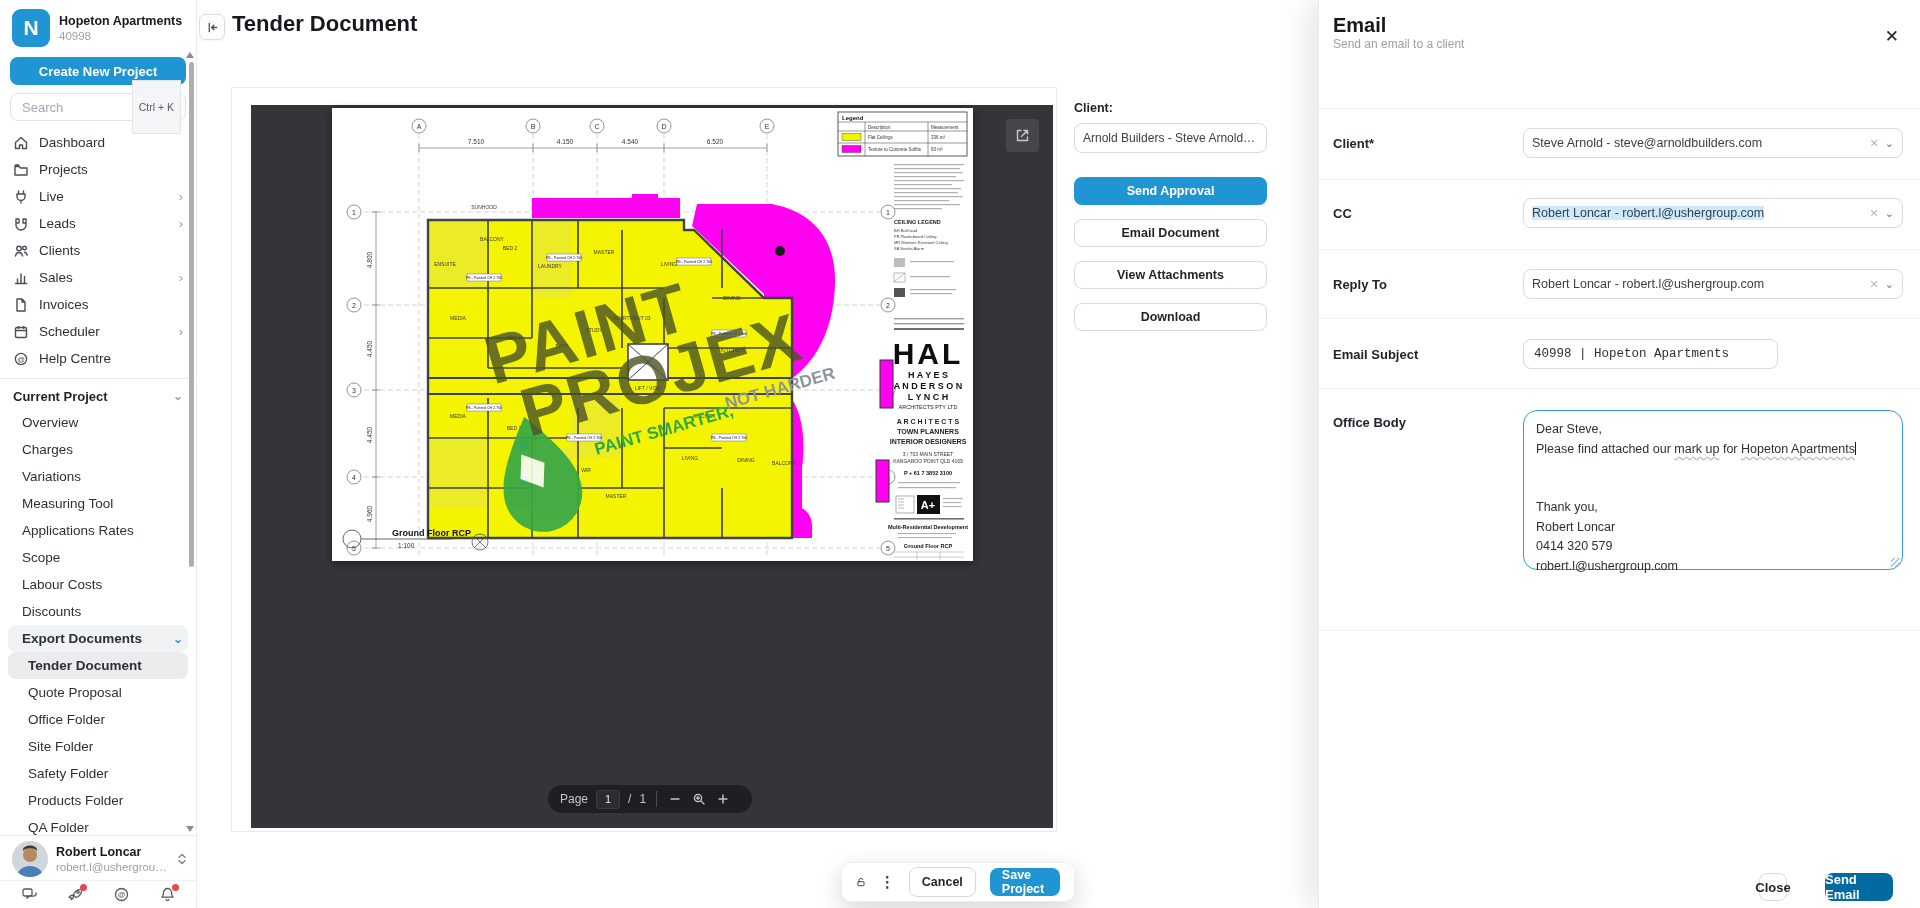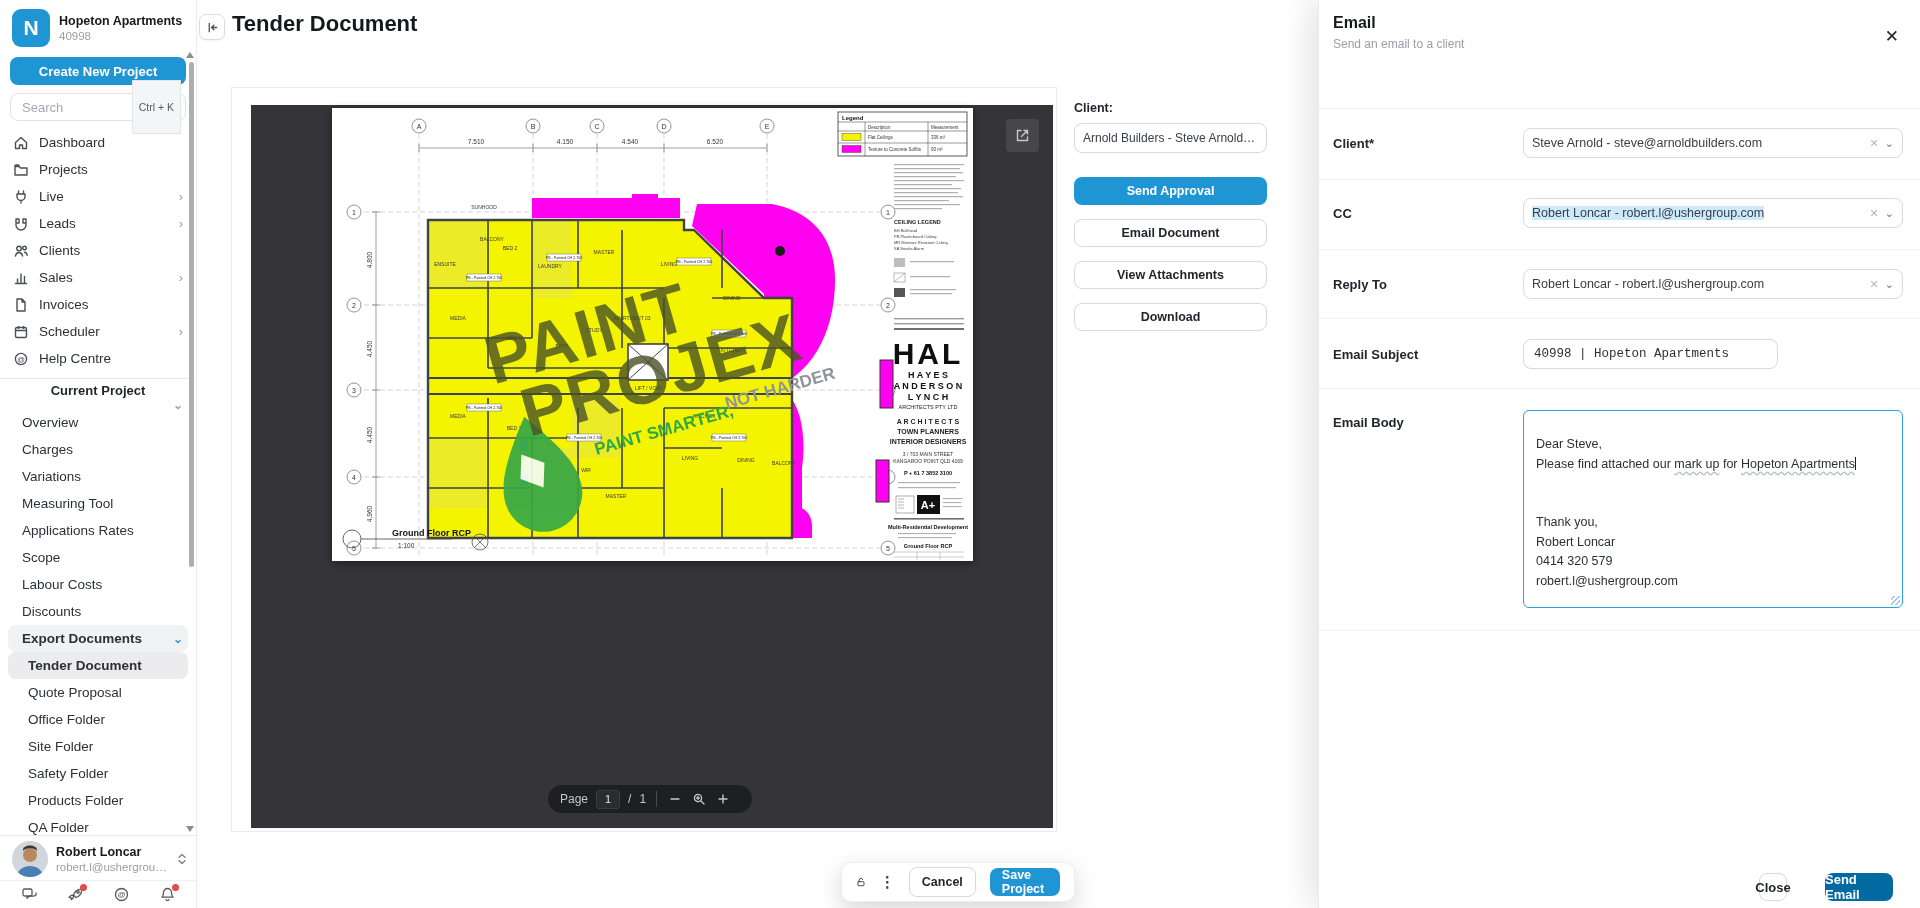--- a/index.html
+++ b/index.html
@@ -23,21 +23,21 @@
                      font-family:"Liberation Sans",sans-serif;}
   .search-wrap input::placeholder{color:#a2a9b1;}
   .kbd{font-size:10.5px;color:#555b63;background:#f4f5f7;border:1px solid #e3e6e9;border-radius:0;
        padding:20px 6px;white-space:nowrap;}
   .nav-item{display:flex;align-items:center;gap:10px;height:27px;margin:0 8px;padding:0 5px;
             font-size:13.5px;color:#2b3138;border-radius:8px;cursor:pointer;}
   .nav-item .nic{width:16px;height:16px;flex:0 0 16px;display:flex;align-items:center;justify-content:center;}
   .nav-item .chev{margin-left:auto;color:#9aa0a8;font-size:13px;line-height:1;}
   .side-div{height:1px;background:#e9eaec;margin:6px 0 4px;}
   .sec-head{display:flex;align-items:center;height:26px;margin:0 8px;padding:0 5px;
-            font-size:13px;font-weight:700;color:#1f242a;flex-direction:column;}
+            font-size:13px;font-weight:700;color:#1f242a;}
   .sec-head .chev{margin-left:auto;color:#9aa0a8;font-size:12px;}
   .sub-item{display:flex;align-items:center;height:27px;margin:0 8px;padding:0 5px 0 14px;
             font-size:13.5px;color:#2b3138;border-radius:8px;cursor:pointer;}
   .pill{background:#f1f2f4;font-weight:700;}
   .pill-active{background:#ececee;font-weight:700;}
   .sub2{padding-left:20px;}
   .blue-chev{margin-left:auto;color:#2e9ada;font-size:12px;}
   .scroll-thumb{position:absolute;right:2px;top:62px;width:5px;height:505px;border-radius:3px;background:#aeaeae;}
   .scroll-up{position:absolute;right:2px;top:52px;width:0;height:0;border-left:4px solid transparent;
              border-right:4px solid transparent;border-bottom:6px solid #8d8d8d;}
@@ -92,36 +92,36 @@
   #save-bar{position:absolute;left:841px;top:862px;width:234px;height:40px;background:#fff;
             border:1px solid #eceef0;border-radius:10px;box-shadow:0 8px 24px rgba(0,0,0,.16);
             display:flex;align-items:center;gap:14px;padding:0 14px;box-sizing:border-box;}
   .sb-btn{height:28px;border-radius:8px;padding:0 12px;display:flex;align-items:center;
           font-size:12.5px;font-weight:700;cursor:pointer;}
   .kebab{font-size:15px;font-weight:700;color:#3a4048;letter-spacing:0;cursor:pointer;}
 
   
   #email-panel{position:absolute;left:1318px;top:0;width:602px;height:908px;background:#fff;
                border-left:1px solid #e8eaec;box-shadow:-10px 0 28px rgba(0,0,0,.10);}
-  .ep-title{position:absolute;left:14px;top:14px;font-size:16px;font-weight:700;color:#15181c;}
+  .ep-title{position:absolute;left:14px;top:14px;font-size:20px;font-weight:700;color:#15181c;}
   .ep-sub{position:absolute;left:14px;top:37px;font-size:12px;color:#98a0a8;}
   .ep-close{position:absolute;right:22px;top:28px;font-size:17px;color:#21262c;cursor:pointer;line-height:1;}
   .ep-div{position:absolute;left:0;right:0;height:1px;background:#eef0f2;}
   .ep-label{position:absolute;left:14px;font-size:13px;font-weight:700;color:#21262c;}
   .ep-select{position:absolute;left:204px;width:380px;height:30px;border:1px solid #d6dade;border-radius:8px;
              display:flex;align-items:center;padding:0 8px;font-size:12.5px;color:#3a4048;
              box-sizing:border-box;cursor:pointer;}
   .sel-x{margin-left:auto;color:#b3b8be;font-size:11px;padding:0 6px;}
   .sel-v{color:#6b7077;font-size:11px;}
   .chip{background:#cdeafc;}
   .ep-input{position:absolute;left:204px;width:255px;height:30px;border:1px solid #d6dade;border-radius:8px;
             padding:0 10px;font-size:12.5px;color:#2b3036;box-sizing:border-box;outline:none;
             font-family:Liberation Mono, monospace;}
-  #body-box{position:absolute;left:204px;top:410px;width:380px;height:198px;border:1.5px solid #2e9fd9;
-            border-radius:6px;padding:24px 12px;box-sizing:border-box;font-size:12.5px;color:#2b3036;
+  #body-box{position:absolute;left:204px;top:410px;width:380px;height:160px;border:1.5px solid #2e9fd9;
+            border-radius:14px;padding:9px 12px;box-sizing:border-box;font-size:12.5px;color:#2b3036;
             line-height:1.56;cursor:text;}
   .wavy{text-decoration:underline;text-decoration-style:wavy;text-decoration-color:#b9bdc2;text-underline-offset:3px;}
   .caret{display:inline-block;width:1px;height:13px;background:#1a1a1a;vertical-align:-2px;}
   .resize-grip{position:absolute;right:2px;bottom:2px;width:9px;height:9px;
                background:repeating-linear-gradient(135deg,transparent 0 2px,#9fc9e6 2px 3.5px);}
   .ep-footer-btn{position:absolute;top:873px;height:28px;border-radius:8px;display:flex;align-items:center;
                  justify-content:center;font-size:13px;font-weight:700;cursor:pointer;box-sizing:border-box;}
 
   svg.ic{display:block;}
 </style>
@@ -661,21 +661,21 @@
       <span class="ellip">Robert Loncar - robert.l@ushergroup.com</span>
       <span class="sel-x">✕</span>
       <span class="sel-v">⌄</span>
     </div>
     <div class="ep-div" style="top:318px"></div>
 
     <div class="ep-label" style="top:347px">Email Subject</div>
     <input class="ep-input" style="top: 339px;" type="text" value="40998 | Hopeton Apartments">
     <div class="ep-div" style="top:388px"></div>
 
-    <div class="ep-label" style="top:415px">Email Body</div>
+    <div class="ep-label" style="top:415px">Office Body</div>
     <div id="body-box">
       <div><span>Dear Steve,</span></div>
       <div><span>Please find attached our </span><span class="wavy">mark up</span><span> for </span><span class="wavy">Hopeton Apartments</span><span class="caret"></span></div>
       <div>&nbsp;</div>
       <div>&nbsp;</div>
       <div><span>Thank you,</span></div>
       <div><span>Robert Loncar</span></div>
       <div><span>0414 320 579</span></div>
       <div><span>robert.l@ushergroup.com</span></div>
       <div class="resize-grip"></div>

